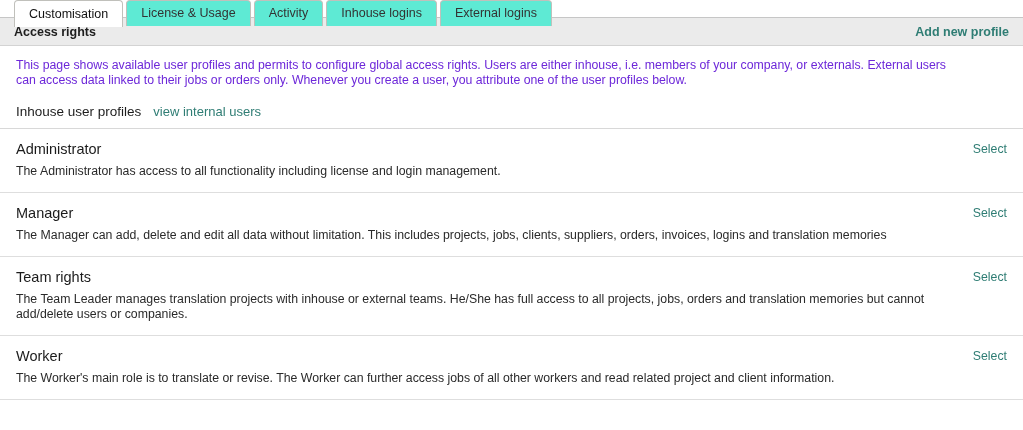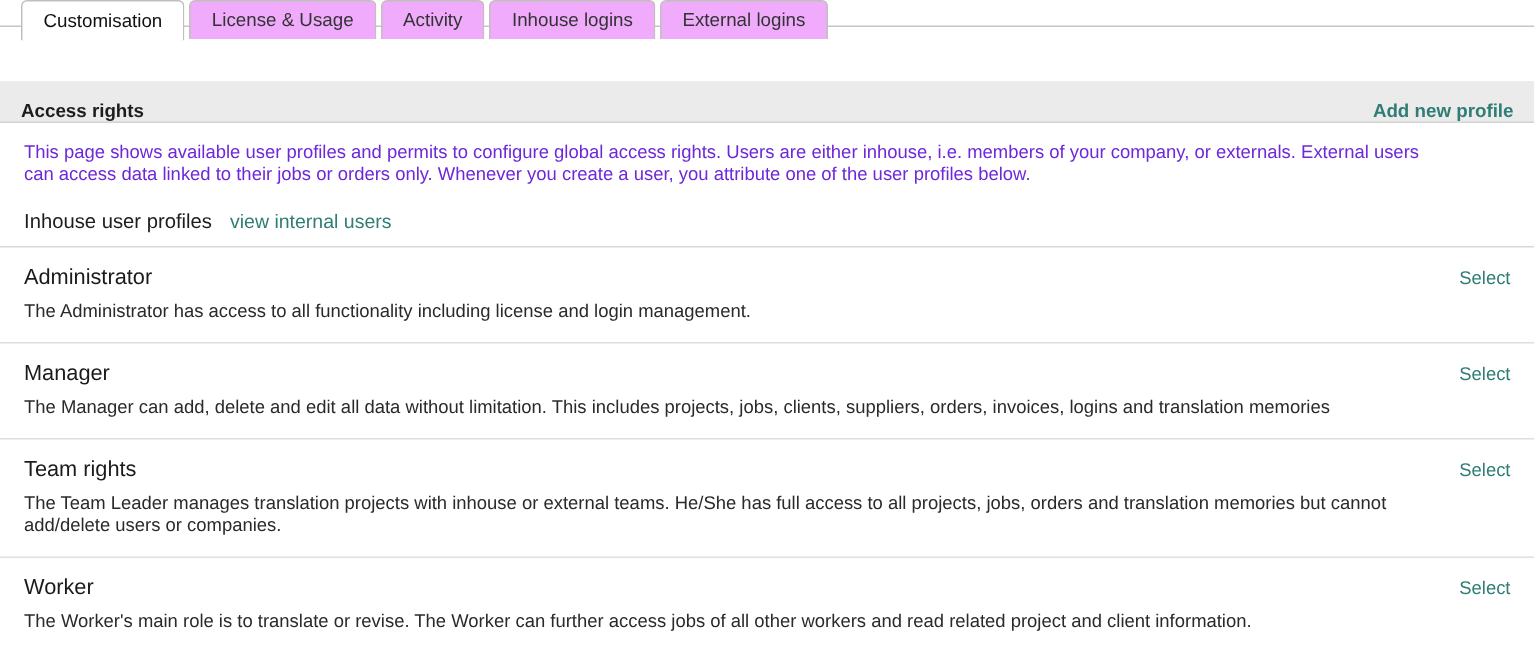--- a/index.html
+++ b/index.html
@@ -27,21 +27,21 @@
     align-items: flex-start;
     border-bottom: 1px solid #c6c6c6;
   }
   .tab {
     height: 26px;
     line-height: 25px;
     padding: 0 14px;
     margin-right: 3px;
     font-size: 12.5px;
     color: #333333;
-    background: #f0abfc;
+    background: #5eead4;
     border: 1px solid #c0c0bb;
     border-bottom: none;
     border-radius: 4px 4px 0 0;
     white-space: nowrap;
     cursor: pointer;
   }
   .tab.active {
     background: #ffffff;
     color: #111111;
     border-color: #c0c0bb;
@@ -59,24 +59,23 @@
     color: #3f3f3f;
     cursor: pointer;
   }
 
   
   .section-header {
     height: 28px;
     background: #ebebeb;
     border-bottom: 1px solid #d3d3d3;
     display: flex;
-    align-items: flex-end;
+    align-items: center;
     justify-content: space-between;
     padding: 0 14px 0 14px;
-    margin-top: 36px;
   }
   .section-title {
     font-size: 12.5px;
     font-weight: bold;
     color: #1d1d1d;
   }
   .add-new-profile {
     font-size: 12.5px;
     font-weight: bold;
     color: #2f7d74;

